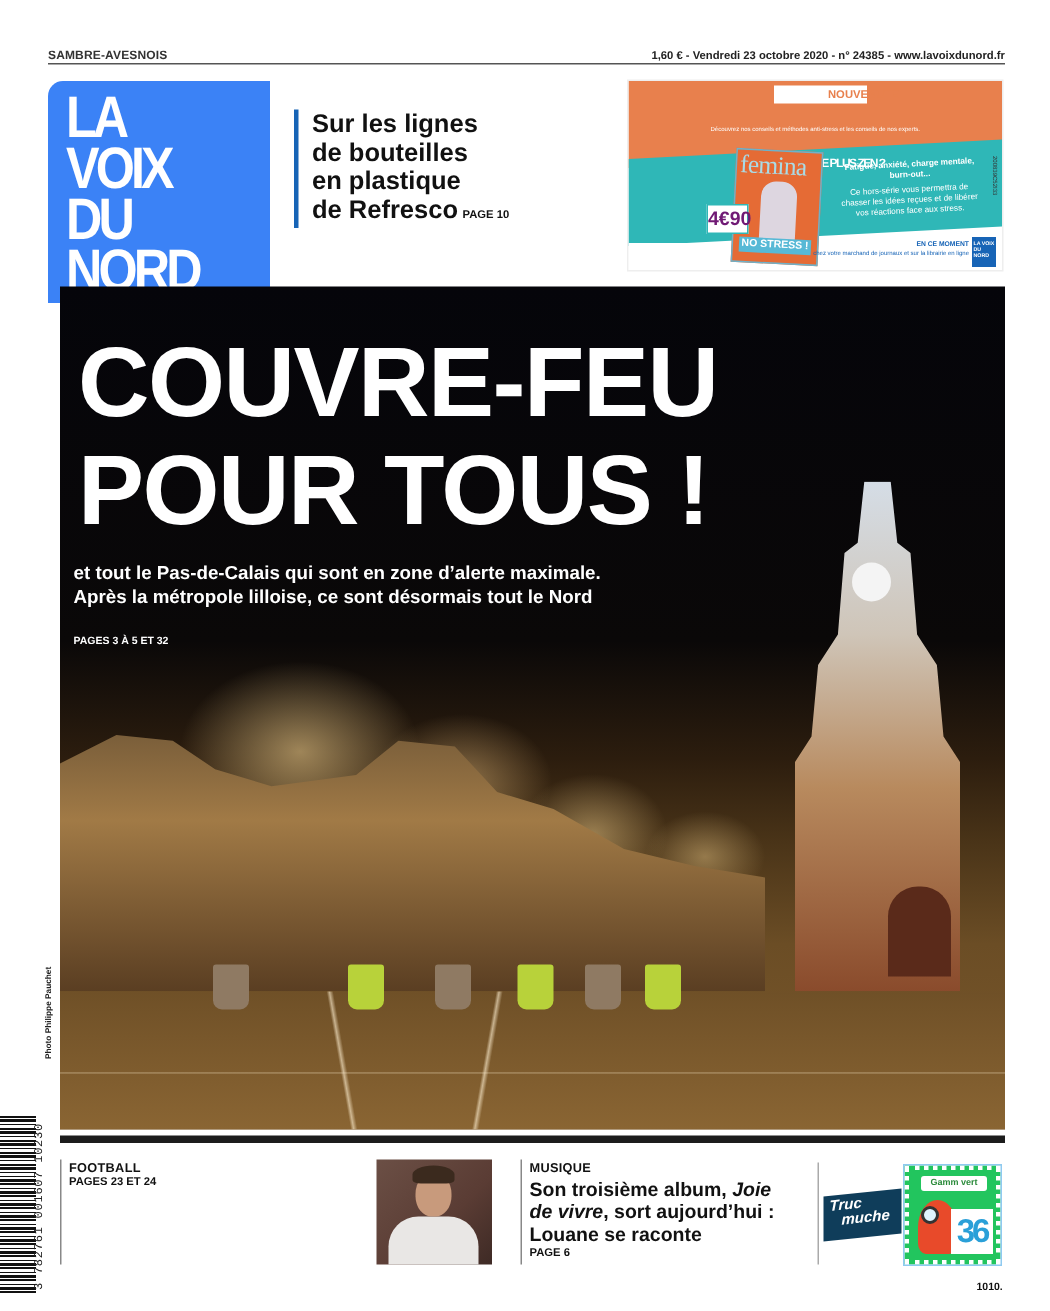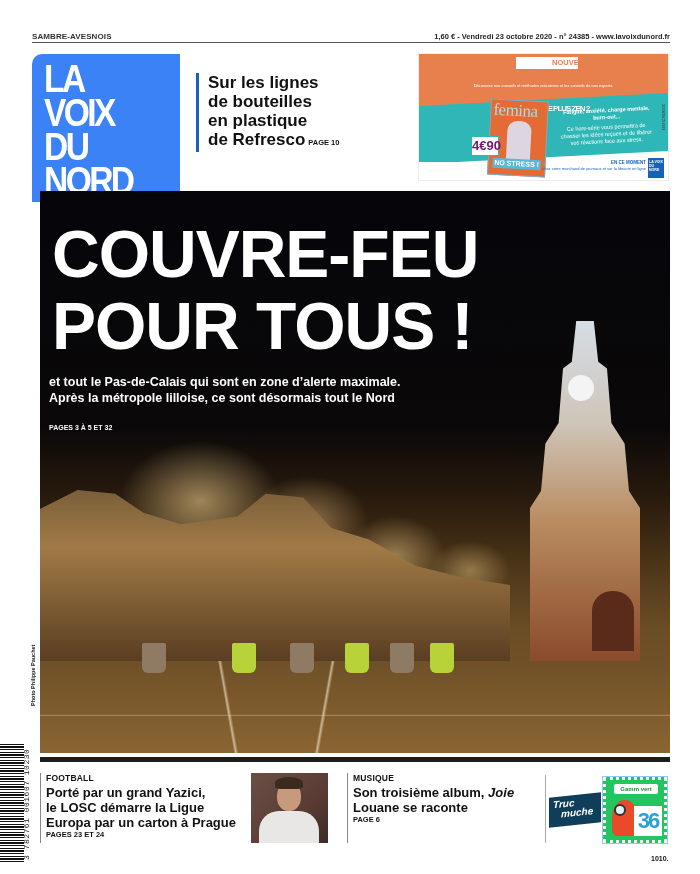--- a/index.html
+++ b/index.html
@@ -187,38 +187,34 @@
 
 <div class="photo-credit">Photo Philippe Pauchet</div>
 
 <div class="rule-bottom"></div>
 
 <div class="barcode"></div>
 <div class="barcode-num">3 782761 001607 10230</div>
 
 <div class="teaser teaser-football">
   <div class="kicker">FOOTBALL</div>
-  <div class="title">
-    <div>Porté par un grand Yazici,</div>
-    <div>le LOSC démarre la Ligue</div>
-    <div>Europa par un carton à Prague</div>
-  </div>
   <div class="pages">PAGES 23 ET 24</div>
 </div>
 
 <div class="player-photo">
   <div class="shirt"></div>
   <div class="head"></div>
   <div class="hair"></div>
 </div>
 
 <div class="teaser teaser-music">
   <div class="kicker">MUSIQUE</div>
   <div class="title">
     <div><span>Son troisième album, </span><em>Joie</em></div>
+    <div><em>de vivre</em><span>, sort aujourd’hui :</span></div>
     <div>Louane se raconte</div>
   </div>
   <div class="pages">PAGE 6</div>
 </div>
 
 <div class="divider-v"></div>
 
 <div class="trucmuche">
   <div class="t1">Truc</div>
   <div class="t2">muche</div>

